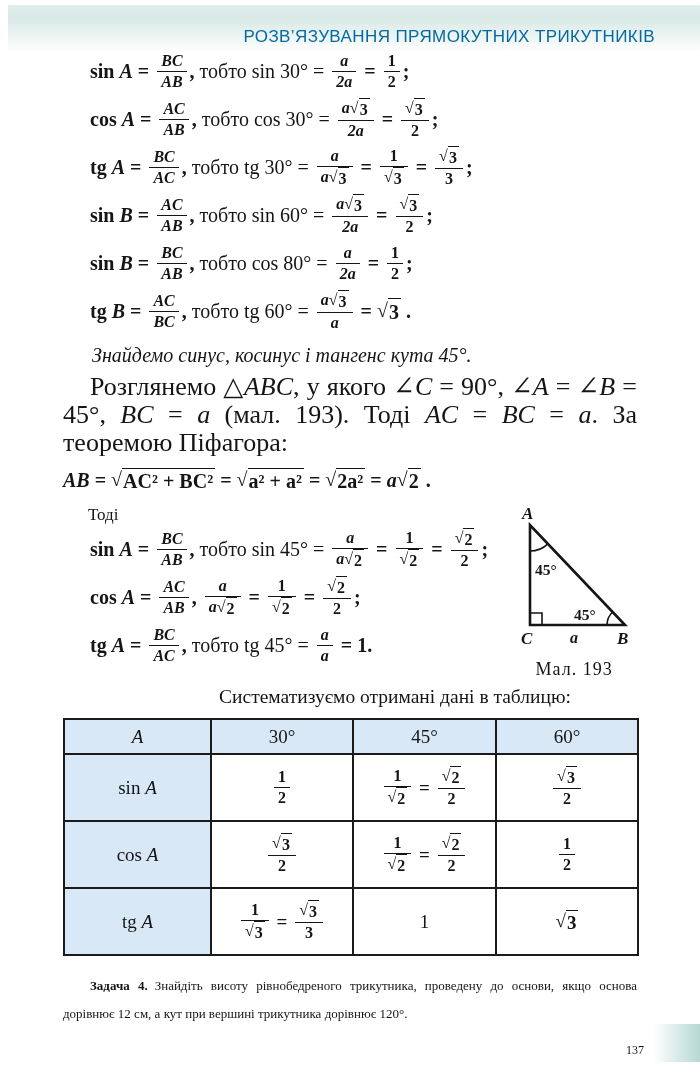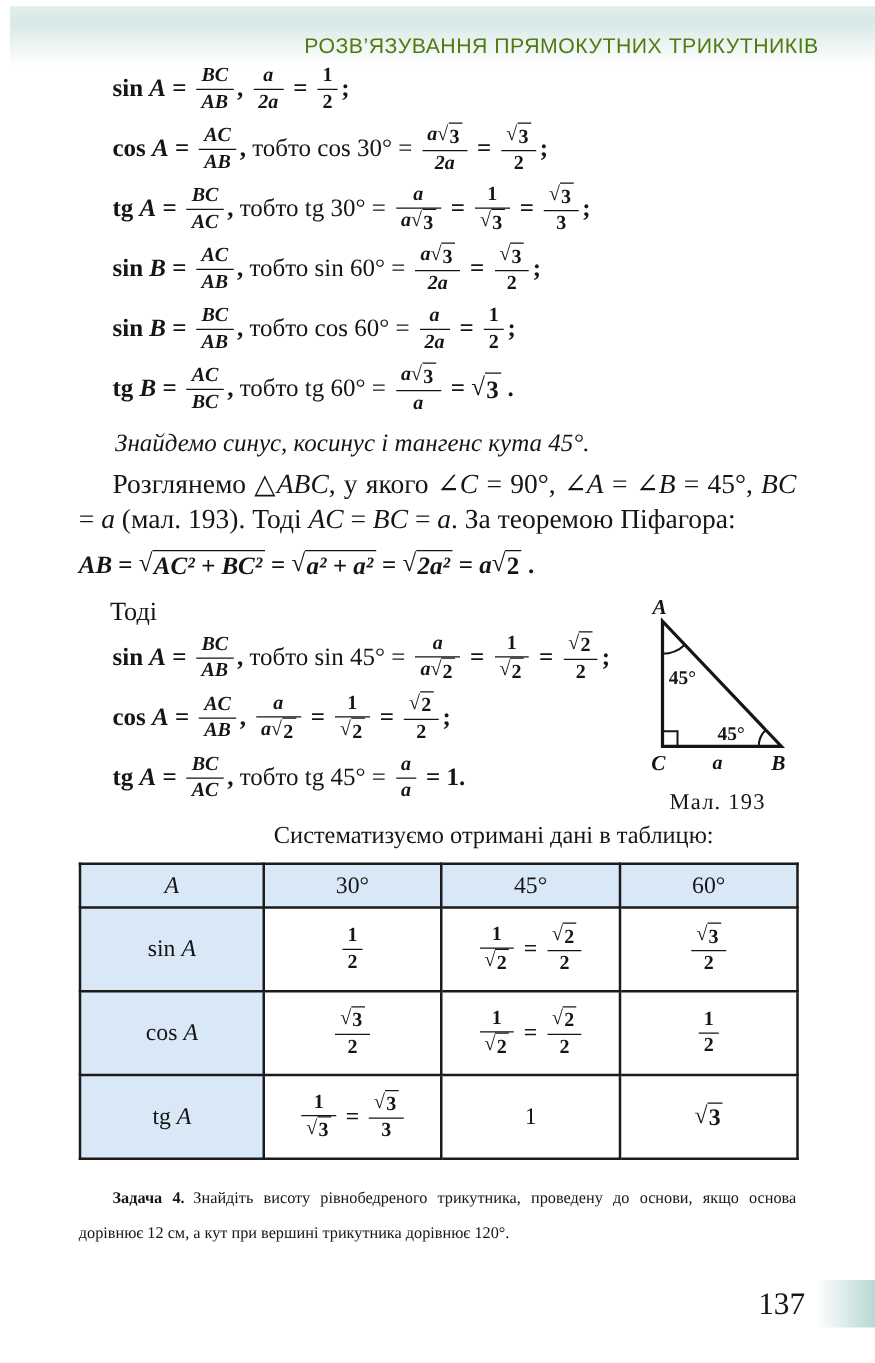--- a/index.html
+++ b/index.html
@@ -2,77 +2,78 @@
 <html><head>
 <meta charset="utf-8">
 <style>
   html,body{margin:0;padding:0;background:#ffffff;}
   .page{position:relative;width:700px;height:1090px;background:#ffffff;overflow:hidden;
         font-family:"Liberation Serif","DejaVu Serif",serif;color:#151515;}
   .band{position:absolute;top:5px;left:8px;right:0;height:47px;
         background:linear-gradient(180deg,#e0eeec 0%,#d8e9e6 28%,#ffffff 100%);}
   .htitle{position:relative;padding:27px 45px 0 0;text-align:right;
         font-family:"Liberation Sans","DejaVu Sans",sans-serif;font-size:17px;
-        letter-spacing:.4px;color:#4d7c0f;}
+        letter-spacing:.4px;color:#0369a1;}
   .formula{display:flex;align-items:center;margin-left:90px;min-height:48px;
         font-size:20px;line-height:1.2;}
   .pyth{display:flex;align-items:center;margin-left:63px;min-height:46px;font-size:20px;}
   .formula span,.pyth span,.mw span{white-space:pre;}
   .m{font-weight:700;}
   .r{font-weight:400;}
   .i{font-weight:700;font-style:italic;}
   .ri{font-style:italic;}
   .fr{display:inline-flex;flex-direction:column;align-items:stretch;text-align:center;
       margin:0 3px;font-size:16px;line-height:1.25;font-weight:700;}
   .fr .n{display:block;border-bottom:1.7px solid #151515;padding:0 4px;}
   .fr .d{display:block;padding:0 4px;}
   .sq{display:inline-flex;align-items:flex-start;font-weight:700;}
   .sq .s{font-style:normal;}
   .sq .rd{border-top:1.8px solid #151515;padding:1px 2px 0 1px;}
-  .sq .rd.lit{font-style:italic;}
+  .sq .rd.lit{}
   .italic45{margin:9px 0 0 92px;font-style:italic;font-size:20px;}
-  .para{margin:6px 63px 0 63px;font-size:22px;line-height:28px;
+  .para{margin:6px 63px 0 63px;font-size:26px;line-height:28px;
         text-align:justify;text-indent:27px;}
   .row45{display:flex;}
   .col45{flex:1;}
-  .todi{margin:2px 0 0 88px;font-size:21px;}
+  .todi{margin:2px 0 0 88px;font-size:17px;}
   .fig{width:172px;margin:0 42px 0 0;text-align:center;}
   .fig svg{display:block;}
   .figcap{font-size:18px;letter-spacing:1px;margin-top:4px;}
   .intro{margin:6px 0 10px 63px;text-indent:27px;font-size:19.5px;text-align:center;}
   table{border-collapse:collapse;margin-left:63px;width:574px;table-layout:fixed;}
   th,td{border:2px solid #1b1b1b;text-align:center;vertical-align:middle;
         font-size:19px;font-weight:400;}
   th{background:#d9e8f6;height:31px;}
   td{height:63px;background:#ffffff;}
   td.lbl{background:#d9e8f6;}
   .mw{display:inline-flex;align-items:center;vertical-align:middle;}
   .task{margin:16px 63px 0 63px;font-size:13px;line-height:28px;
         text-align:justify;text-indent:27px;}
   .task .b{font-weight:700;margin-right:7px;}
-  .pnum{position:absolute;right:56px;bottom:32px;font-size:25px;}
+  .pnum{position:absolute;right:56px;bottom:32px;font-size:12px;}
   .corner{position:absolute;right:0;bottom:28px;width:47px;height:38px;
         background:linear-gradient(90deg,#ffffff 0%,#b7d8d3 100%);}
   svg text{font-family:"Liberation Serif","DejaVu Serif",serif;fill:#151515;}
 </style>
 </head>
 <body>
 
 <div class="page">
 
   <div class="band"></div>
   <div class="htitle">РОЗВ’ЯЗУВАННЯ ПРЯМОКУТНИХ ТРИКУТНИКІВ</div>
 
   <section>
     <div class="formula">
         <span class="m">sin </span>
         <span class="i">A</span>
         <span class="m"> = </span>
         <span class="fr"><span class="n"><span class="i">BC</span></span><span class="d"><span class="i">AB</span></span></span>
         <span class="m">, </span>
+        <span class="r">тобто sin 30° = </span>
         <span class="fr"><span class="n"><span class="i">a</span></span><span class="d"><span class="i">2a</span></span></span>
         <span class="m"> = </span>
         <span class="fr"><span class="n"><span class="m">1</span></span><span class="d"><span class="m">2</span></span></span>
         <span class="m">;</span>
       </div>
     <div class="formula">
         <span class="m">cos </span>
         <span class="i">A</span>
         <span class="m"> = </span>
         <span class="fr"><span class="n"><span class="i">AC</span></span><span class="d"><span class="i">AB</span></span></span>
@@ -108,21 +109,21 @@
         <span class="m"> = </span>
         <span class="fr"><span class="n"><span class="sq"><span class="s">√</span><span class="rd">3</span></span></span><span class="d"><span class="m">2</span></span></span>
         <span class="m">;</span>
       </div>
     <div class="formula">
         <span class="m">sin </span>
         <span class="i">B</span>
         <span class="m"> = </span>
         <span class="fr"><span class="n"><span class="i">BC</span></span><span class="d"><span class="i">AB</span></span></span>
         <span class="m">, </span>
-        <span class="r">тобто cos 60° = </span>
+        <span class="r">тобто cos 80° = </span>
         <span class="fr"><span class="n"><span class="i">a</span></span><span class="d"><span class="i">2a</span></span></span>
         <span class="m"> = </span>
         <span class="fr"><span class="n"><span class="m">1</span></span><span class="d"><span class="m">2</span></span></span>
         <span class="m">;</span>
       </div>
     <div class="formula">
         <span class="m">tg </span>
         <span class="i">B</span>
         <span class="m"> = </span>
         <span class="fr"><span class="n"><span class="i">AC</span></span><span class="d"><span class="i">BC</span></span></span>

